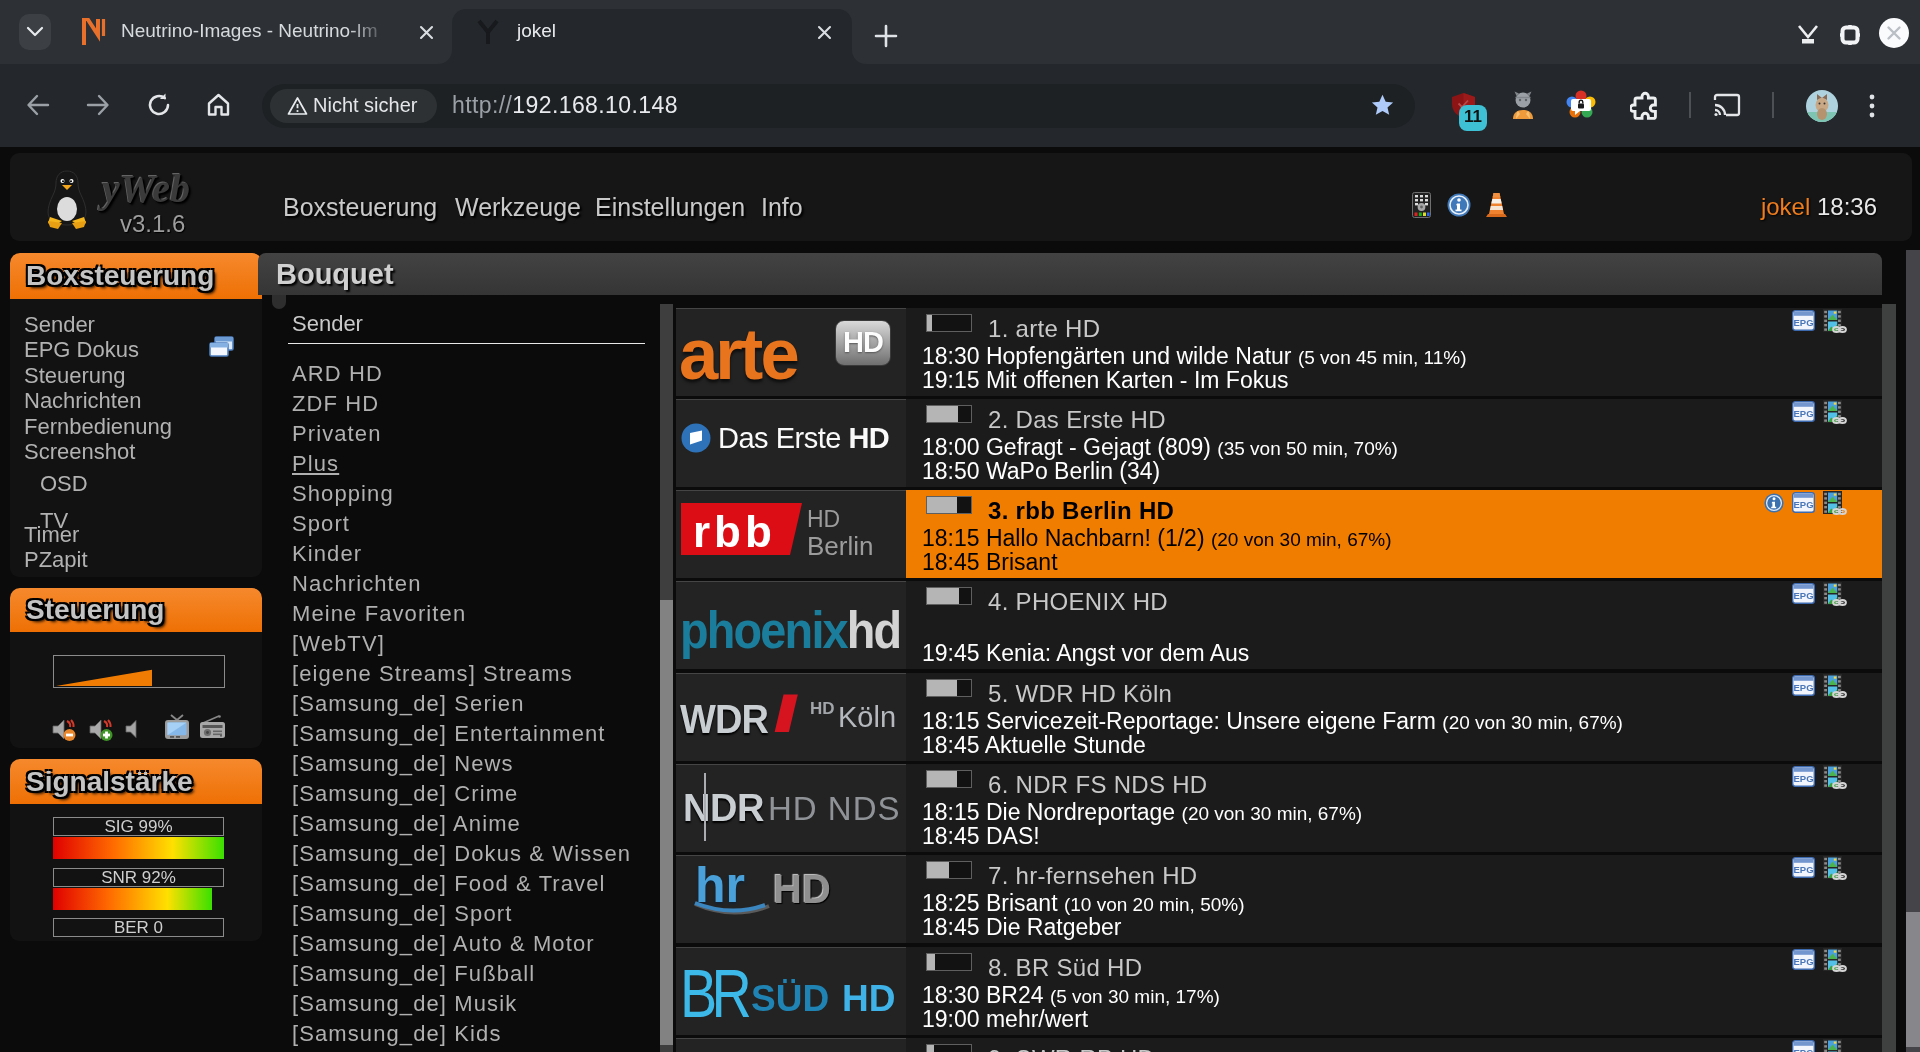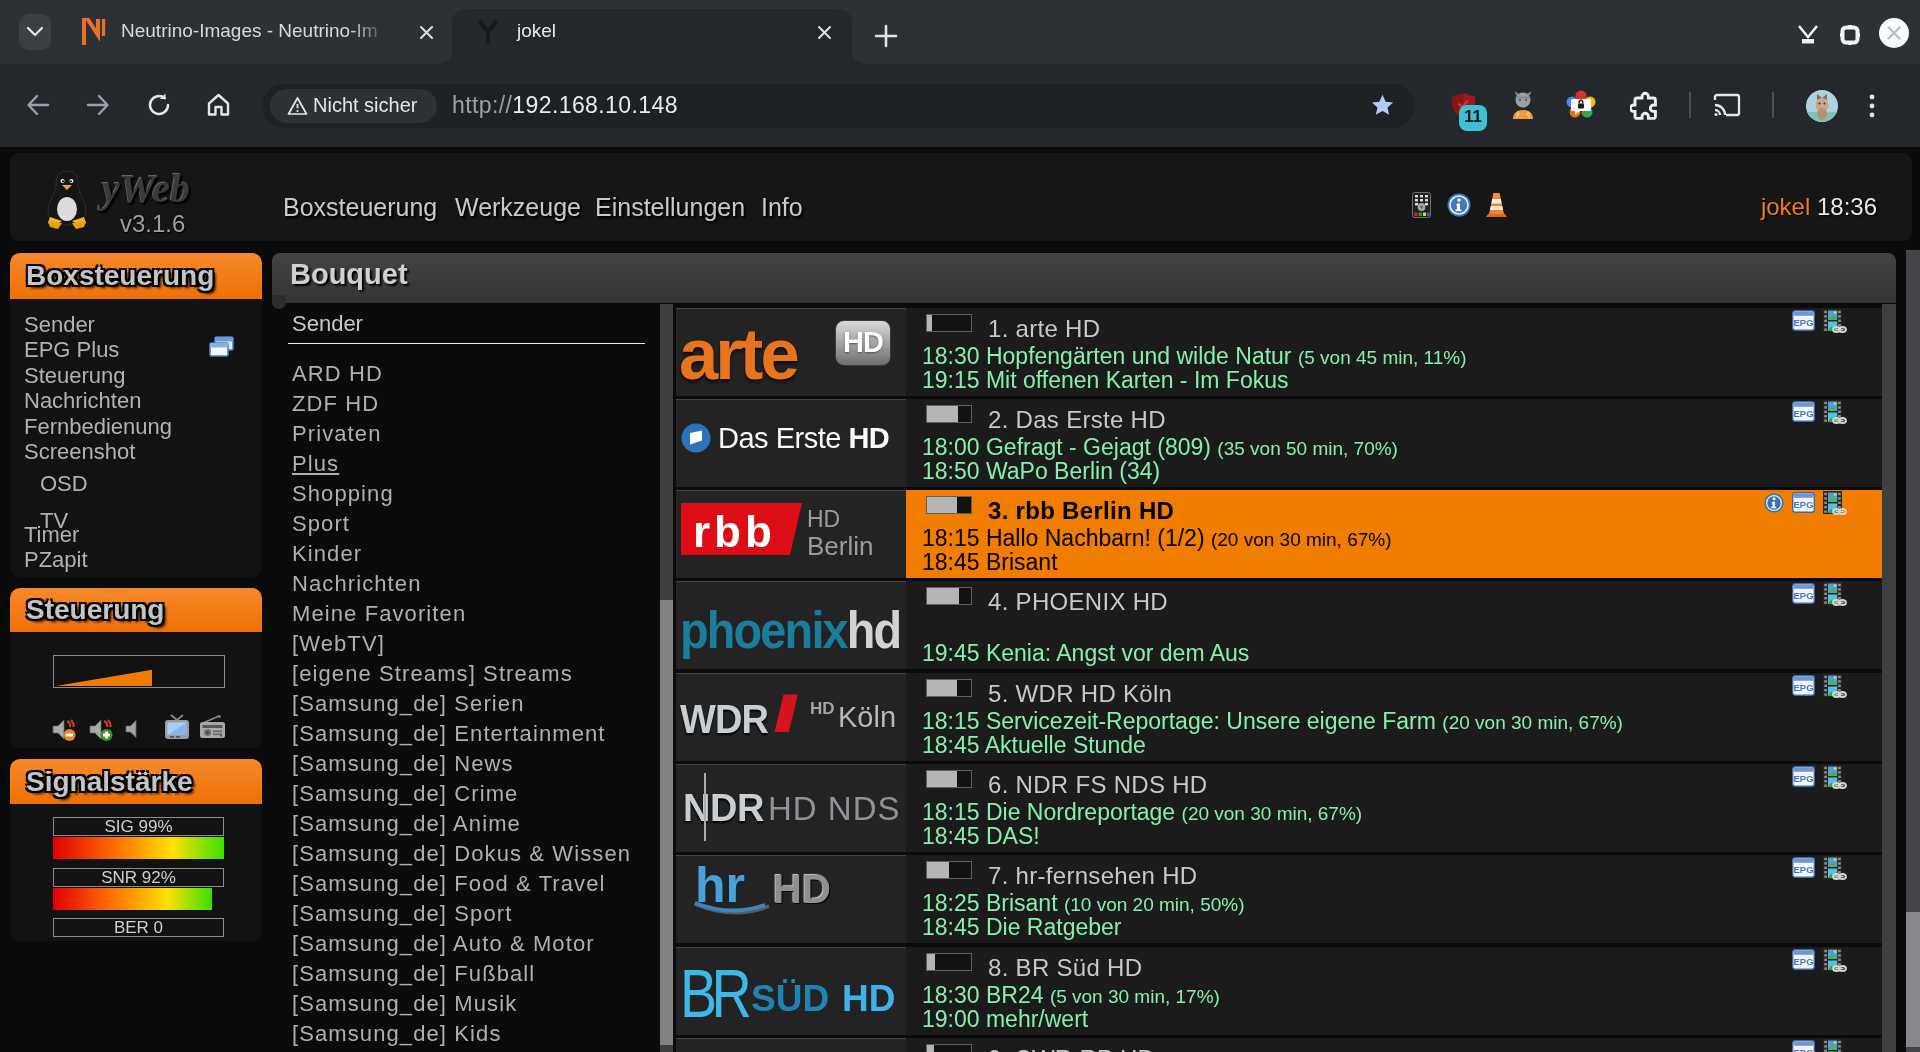--- a/index.html
+++ b/index.html
@@ -19,33 +19,33 @@
 #hdr { position:absolute; left:10px; top:6px; width:1902px; height:88px; background:#161616; border-radius:9px; }
 .menu { position:absolute; top:40px; font-size:25px; color:#c9c9c9; text-shadow:2px 2px 2px #000; }
 
 
 .panel-h { position:absolute; left:10px; width:252px; background:linear-gradient(#f6892d,#ee7004); border-radius:10px 10px 0 0; font-weight:bold; font-size:28px; color:#c4c4c4; padding-left:16px;
   text-shadow:-2px -2px 0 #000, 2px -2px 0 #000, -2px 2px 0 #000, 2px 2px 0 #000, 3px 3px 3px rgba(0,0,0,.9); }
 .panel-b { position:absolute; left:10px; width:252px; background:#121212; border-radius:0 0 9px 9px; }
 .slink { position:absolute; left:24px; font-size:22px; color:#b2b2b2; white-space:nowrap; }
 
 
-#bqbar { position:absolute; left:272px; top:106px; width:1624px; height:50px; background:linear-gradient(#434343,#353535); border-radius:8px 8px 0 0; }
+#bqbar { position:absolute; left:258px; top:106px; width:1624px; height:42px; background:linear-gradient(#434343,#353535); border-radius:8px 8px 0 0; }
 #bqbar span { position:absolute; left:18px; top:5px; font-weight:bold; font-size:29px; color:#d0d0d0; text-shadow:2px 2px 2px #000; }
 .bqitem { position:absolute; left:292px; font-size:22px; letter-spacing:1.1px; color:#b0b0b0; white-space:nowrap; }
 
 .row { position:absolute; left:676px; width:1206px; height:88px; }
 .logo-cell { position:absolute; left:0; top:0; width:230px; height:88px; background:#232323; overflow:hidden; box-shadow:inset 0 1px 0 #454545; }
 .cont-cell { position:absolute; left:230px; top:0; width:976px; height:88px; background:#1b1b1b; }
 .cont-cell.hl { background:#f07c00; }
 .pbar { position:absolute; left:20px; top:6px; width:46px; height:18px; border:1px solid #5f5f5f; background:#121212; }
 .pbar i { position:absolute; left:0; top:0; height:100%; background:#b5b5b5; display:block; }
 .ctitle { position:absolute; left:82px; top:7px; font-size:24px; letter-spacing:0.3px; color:#c8c8c8; white-space:nowrap; }
 .hl .ctitle { color:#000000; font-weight:bold; }
-.epgl { position:absolute; left:16px; font-size:23px; color:#86efac; white-space:nowrap; }
+.epgl { position:absolute; left:16px; font-size:23px; color:#ffffff; white-space:nowrap; }
 .hl .epgl { color:#000; }
 .epgl small { font-size:19px; }
 
 
 #sb-left-track { position:absolute; left:660px; top:157px; width:13px; height:748px; background:#3e3e3e; }
 #sb-left-thumb { position:absolute; left:660px; top:453px; width:13px; height:445px; background:#828282; }
 #sb-mid { position:absolute; left:1882px; top:157px; width:14px; height:748px; background:#3f4040; }
 #sb-right-track { position:absolute; left:1906px; top:103px; width:14px; height:802px; background:#454549; }
 #sb-right-thumb { position:absolute; left:1906px; top:765px; width:14px; height:135px; background:#87878b; }
 </style>
@@ -255,21 +255,21 @@
         <path d="M6.8 16 h11.4 l0.9 4 h-13.2 z" fill="#f6f0e8" opacity="0.9"></path>
         <path d="M9.5 3 h6 l0.8 4 h-7.6 z" fill="#f09040"></path>
       </svg>
       <div class="abs" style="right:35px;top:40px;font-size:24px;text-shadow:1px 1px 2px #000;"><span style="color:#f07d1d;">jokel</span> <span style="color:#e9e9e9;">18:36</span></div>
     </div>
 
     
     <div class="panel-h" style="top:106px;height:46px;line-height:46px;">Boxsteuerung</div>
     <div class="panel-b" style="top:152px;height:278px;"></div>
     <div class="slink" style="top:165px;">Sender</div>
-    <div class="slink" style="top:190px;">EPG Plus</div>
+    <div class="slink" style="top:190px;">EPG Dokus</div>
     <div class="slink" style="top:216px;">Steuerung</div>
     <div class="slink" style="top:241px;">Nachrichten</div>
     <div class="slink" style="top:267px;">Fernbedienung</div>
     <div class="slink" style="top:292px;">Screenshot</div>
     <div class="slink" style="top:324px;left:40px;">OSD</div>
     <div class="slink" style="top:361px;left:40px;">TV</div>
     <div class="slink" style="top:375px;">Timer</div>
     <div class="slink" style="top:400px;">PZapit</div>
     
     <svg class="abs" style="left:209px;top:189px;" width="25" height="23" viewBox="0 0 25 23">

